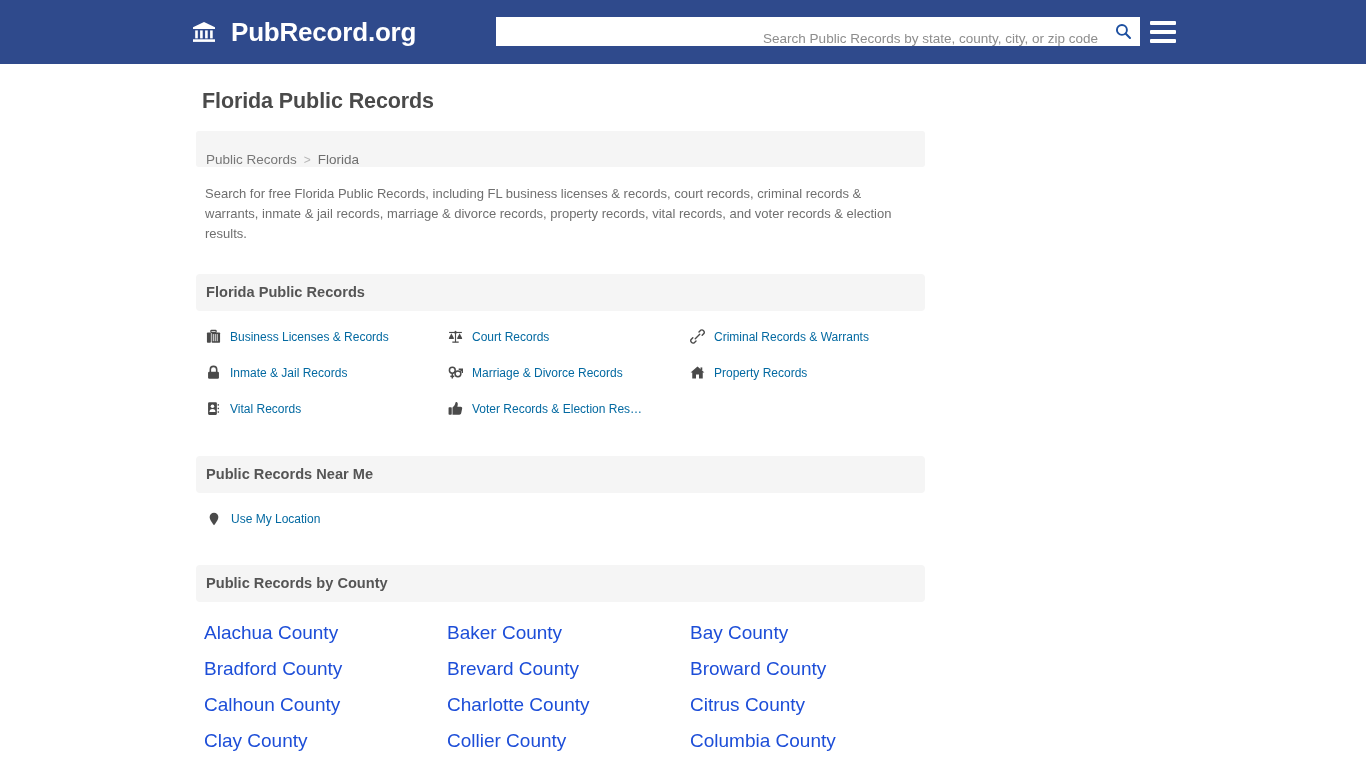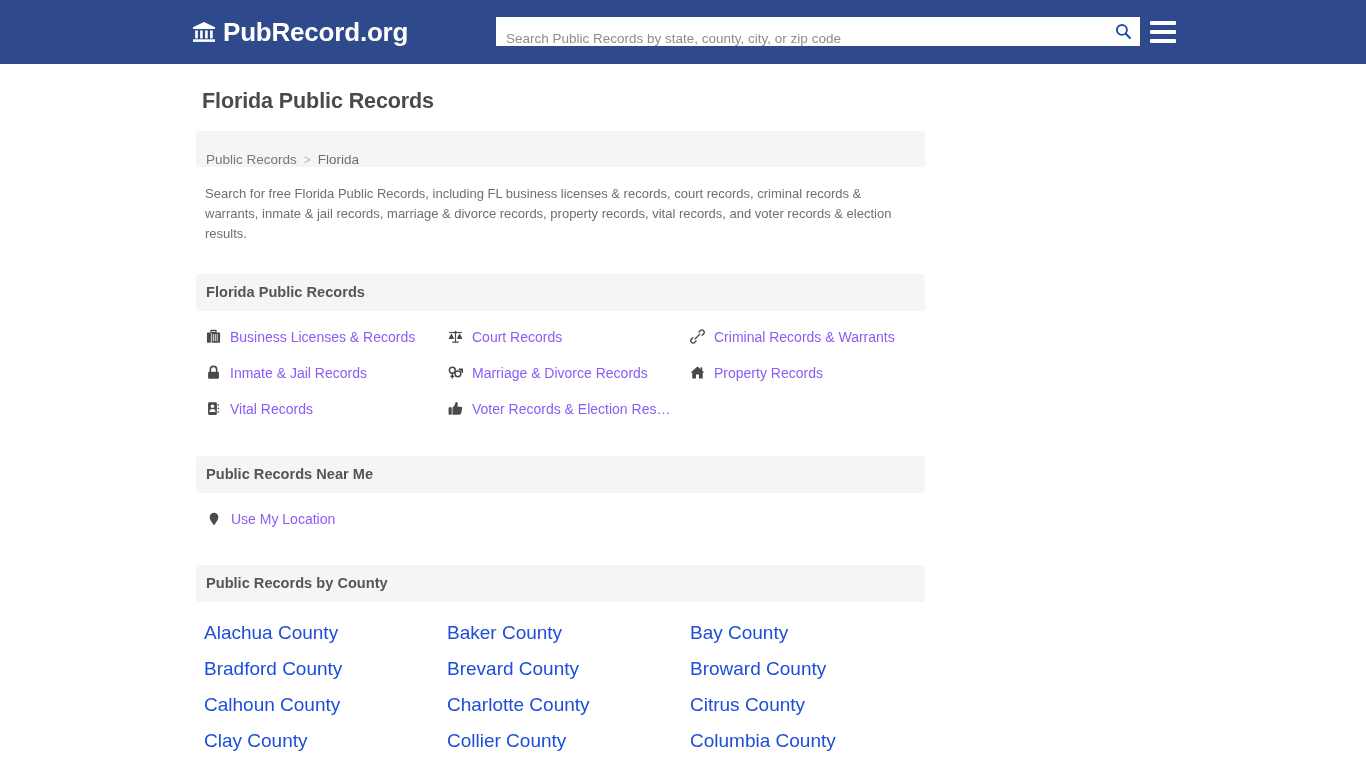--- a/index.html
+++ b/index.html
@@ -22,21 +22,21 @@
     display: flex;
     align-items: center;
     position: relative;
   }
   .brand {
     position: absolute;
     left: 192px;
     top: 18px;
     display: flex;
     align-items: center;
-    gap: 7px;
+    gap: 15px;
     text-decoration: none;
   }
   .brand-icon {
     width: 24px;
     height: 24px;
     display: block;
     flex: none;
   }
   .brand-name {
     color: #ffffff;
@@ -60,20 +60,21 @@
   .search-input {
     flex: 1 1 auto;
     height: 100%;
     border: none;
     outline: none;
     background: transparent;
     padding: 13px 8px 0 10px;
     font-family: "Liberation Sans", sans-serif;
     font-size: 13.5px;
     color: #3a3a3a;
+    text-align: right;
   }
   .search-input::placeholder { color: #8d8d8d; }
   .search-btn {
     width: 34px;
     height: 100%;
     border: none;
     background: transparent;
     cursor: pointer;
     display: flex;
     align-items: center;
@@ -172,22 +173,22 @@
   .link-row {
     display: flex;
     align-items: center;
     gap: 9px;
     height: 36px;
     padding-left: 9px;
     text-decoration: none;
     overflow: hidden;
   }
   .link-row .lbl {
-    font-size: 14px;
-    color: #8b5cf6;
+    font-size: 12px;
+    color: #0369a1;
     white-space: nowrap;
     overflow: hidden;
     text-overflow: ellipsis;
     max-width: 206px;
   }
   .ico {
     width: 16px;
     height: 16px;
     flex: none;
     display: flex;

